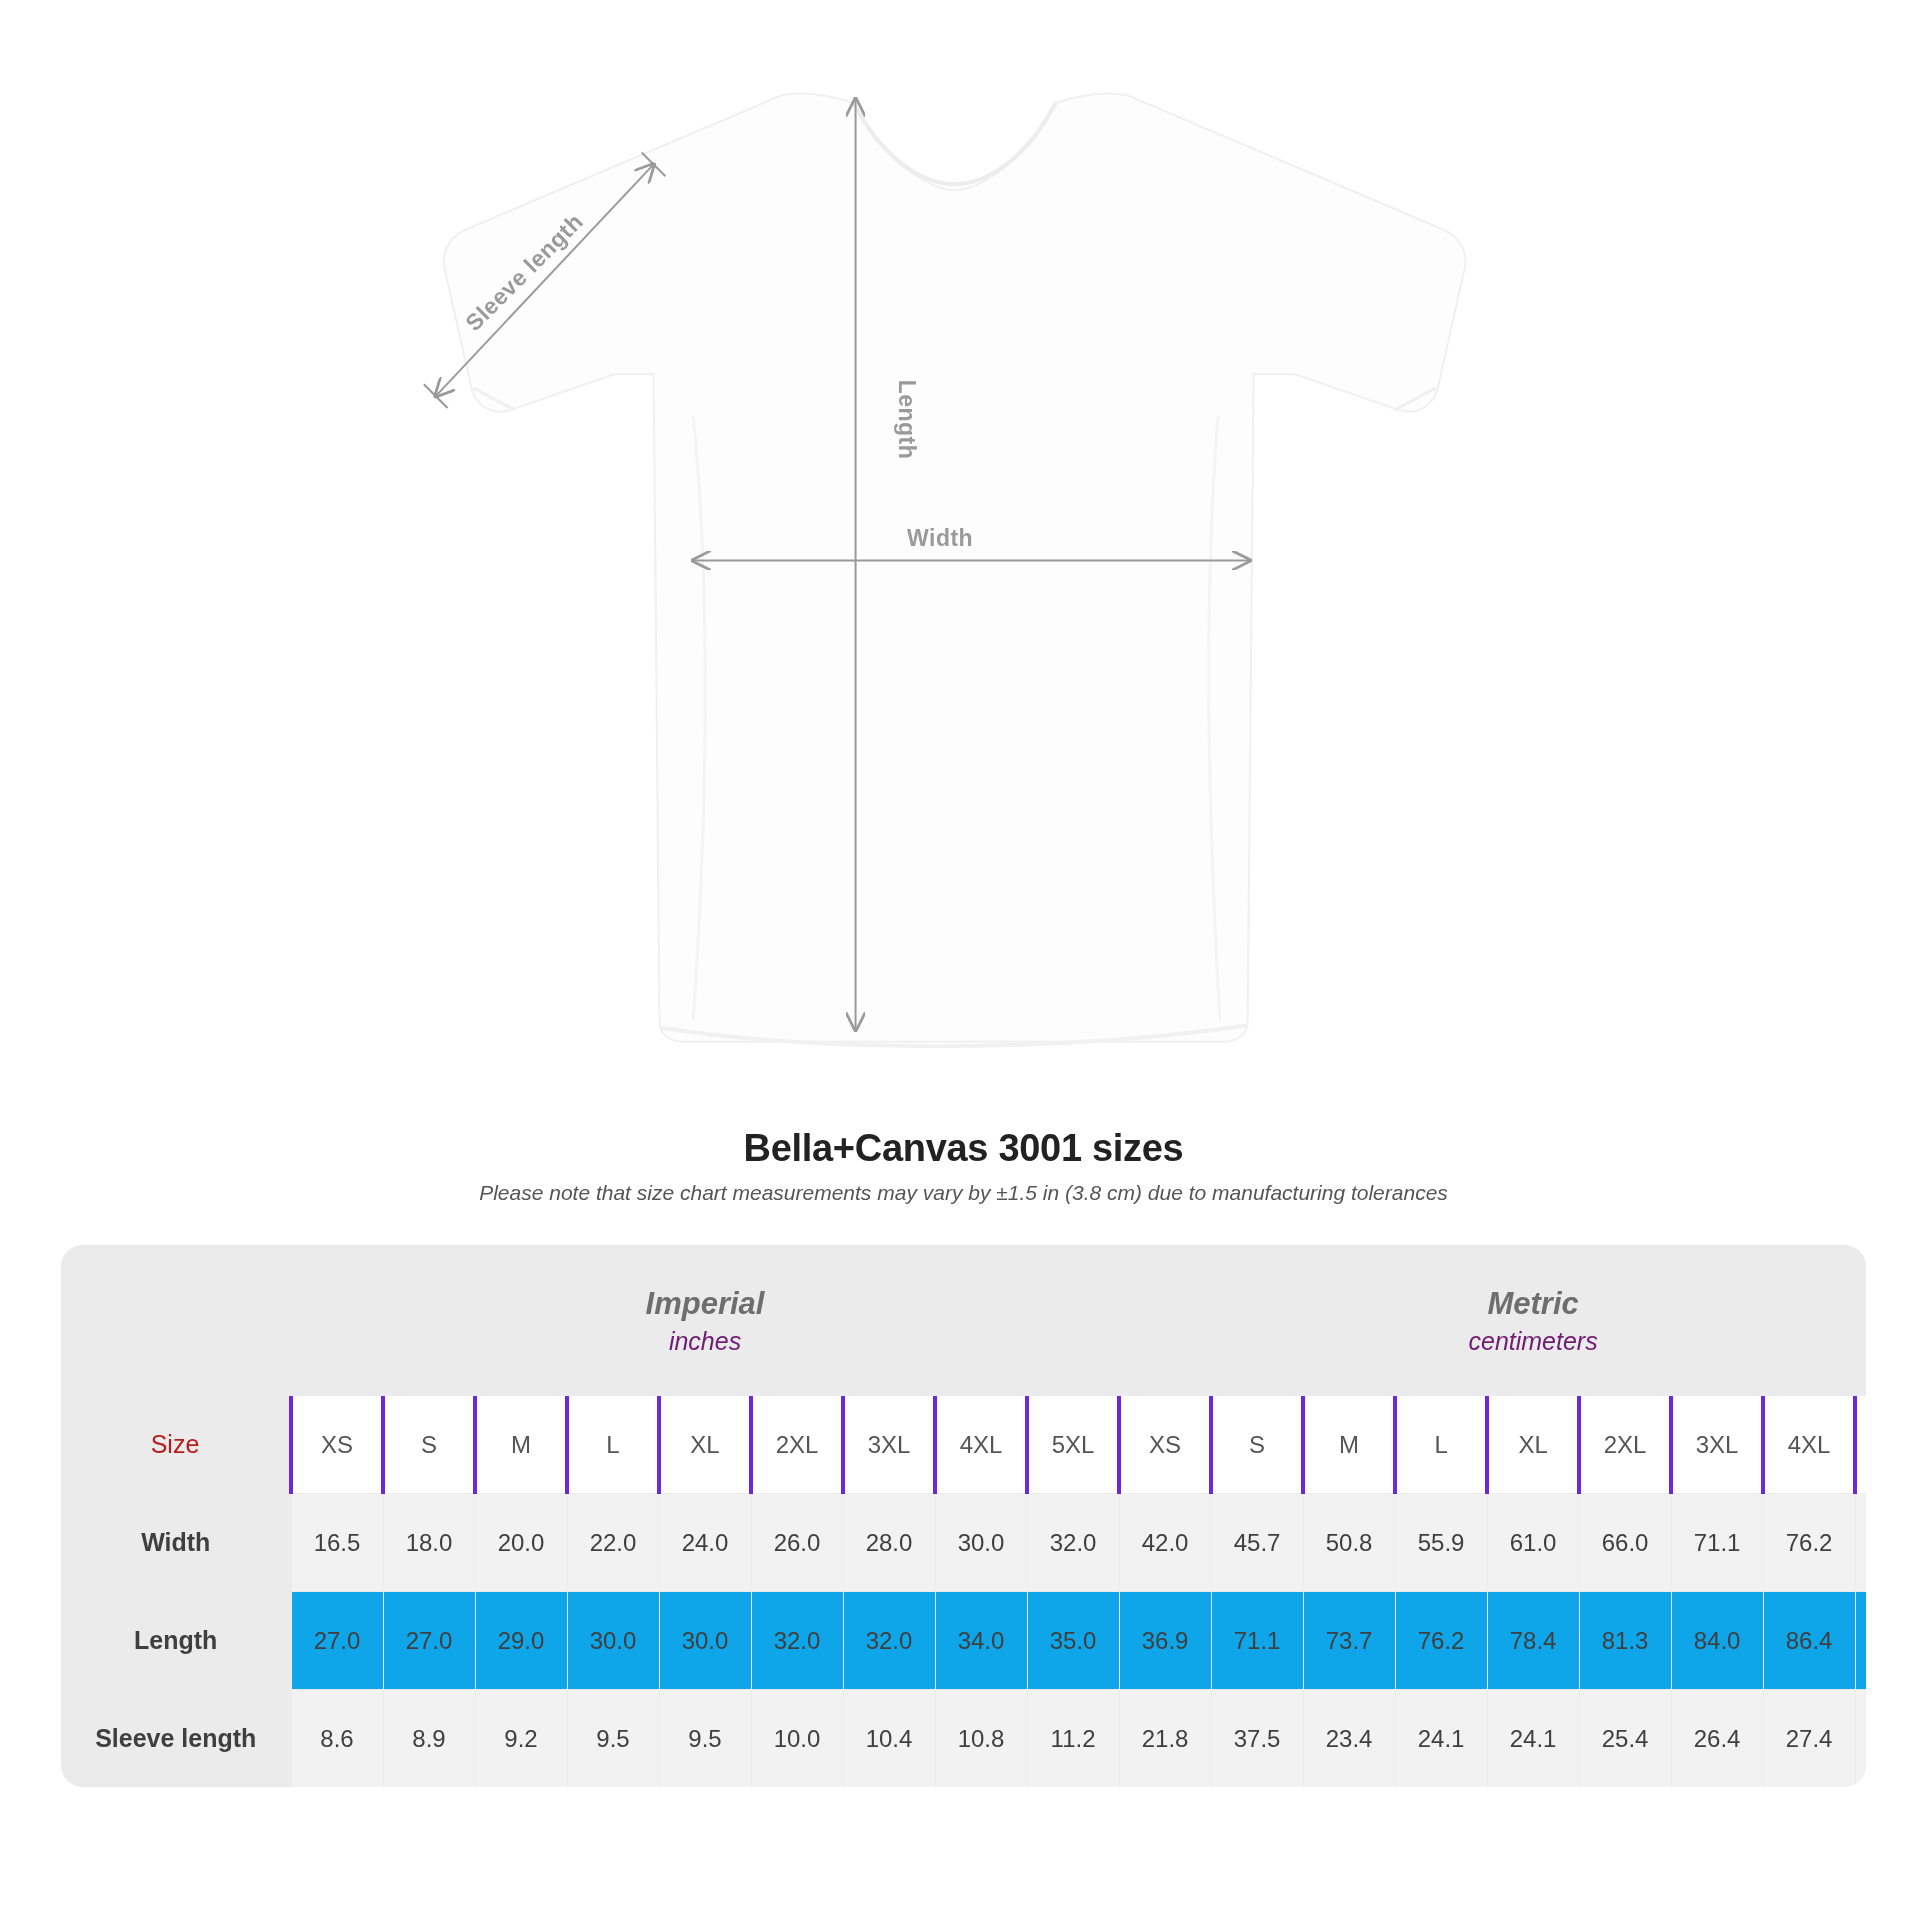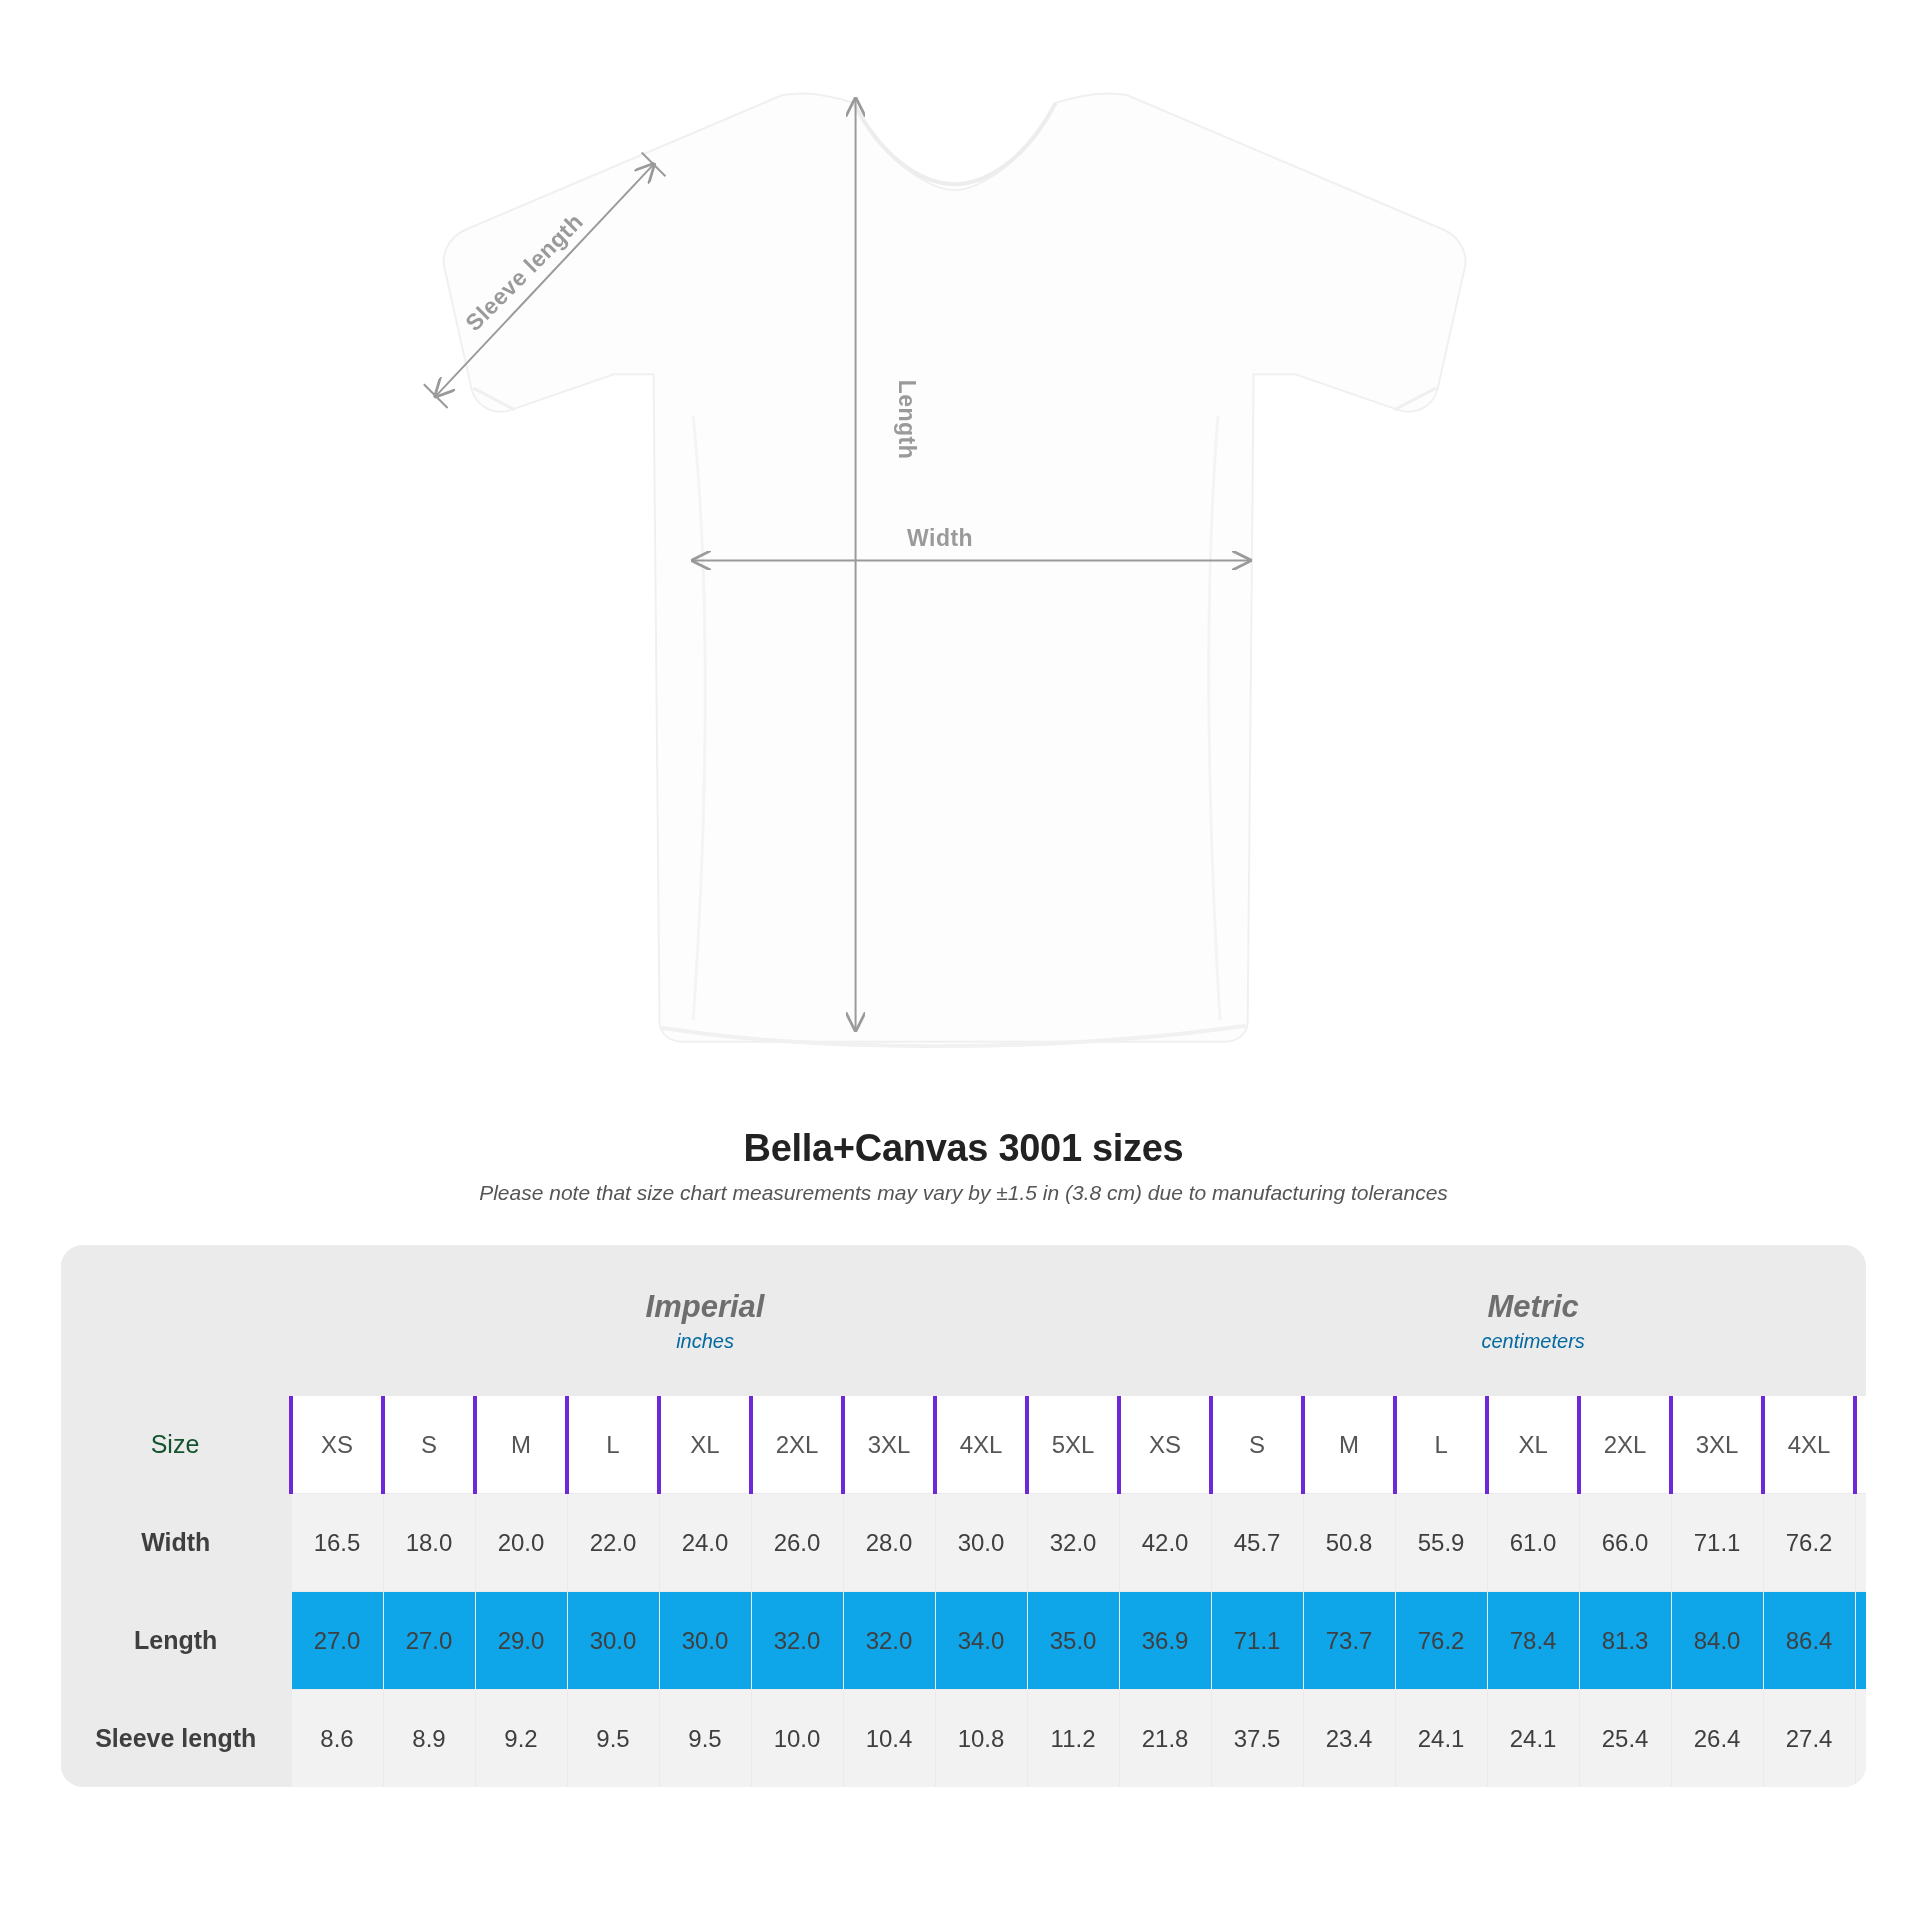--- a/index.html
+++ b/index.html
@@ -100,38 +100,38 @@
   }
   .unit-title {
     font-size: 31px;
     font-style: italic;
     font-weight: bold;
     color: #6e6e6e;
     line-height: 1.25;
     text-align: center;
   }
   .unit-sub {
-    font-size: 20px;
+    font-size: 25px;
     font-style: italic;
-    color: #0369a1;
+    color: #701a75;
     padding-top: 4px;
   }
 
   .head-row td {
     height: 95px;
     background: #ffffff;
     font-size: 24px;
     font-weight: bold;
     color: #555555;
     border-left: 4px solid #6d28d9;
   }
   .head-row td.labelcell {
     border-left: none;
     font-size: 25px;
-    color: #14532d;
+    color: #b91c1c;
     text-align: center;
   }
 
   .data-row td {
     height: 95px;
     font-size: 24px;
     color: #3f3f3f;
     border-left: 1px solid #ebebeb;
     border-top: 1px solid #ebebeb;
   }

